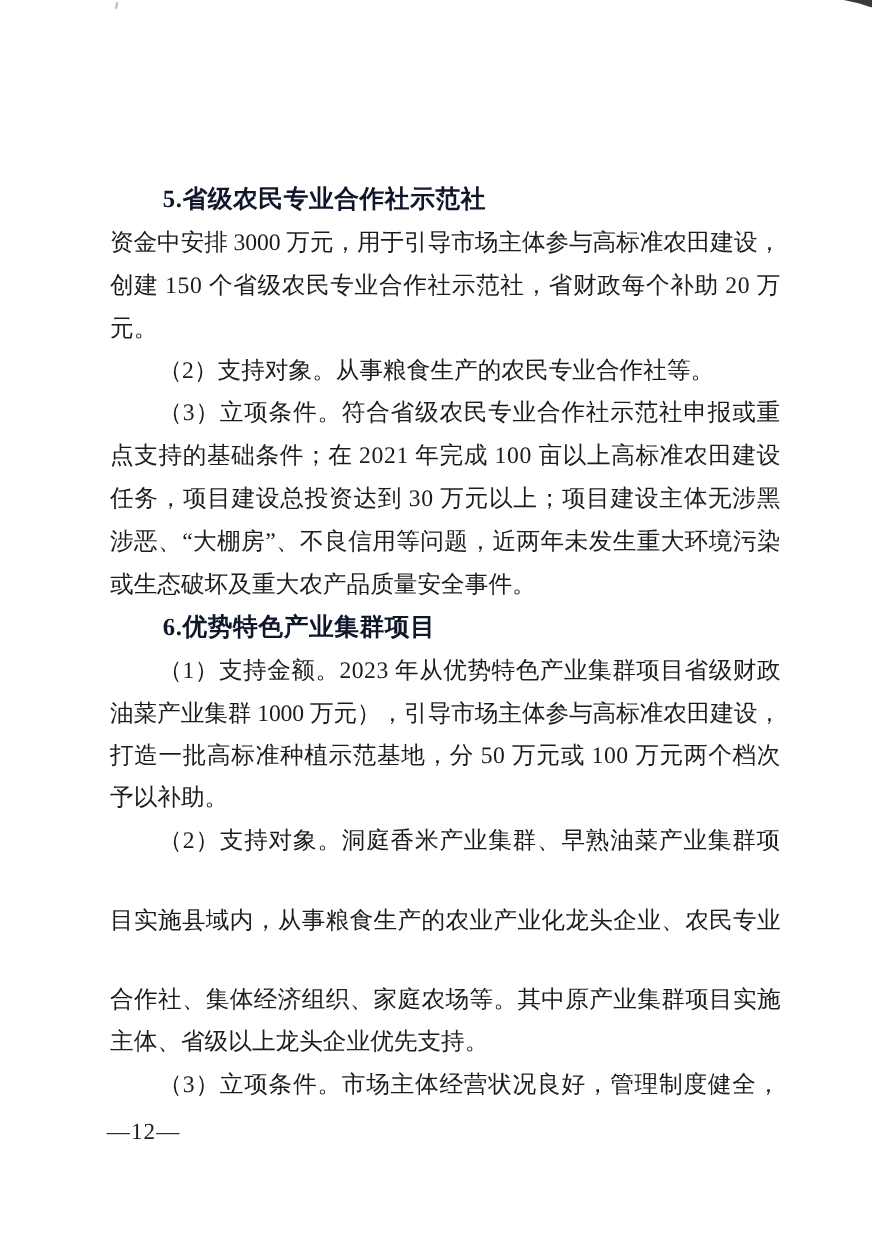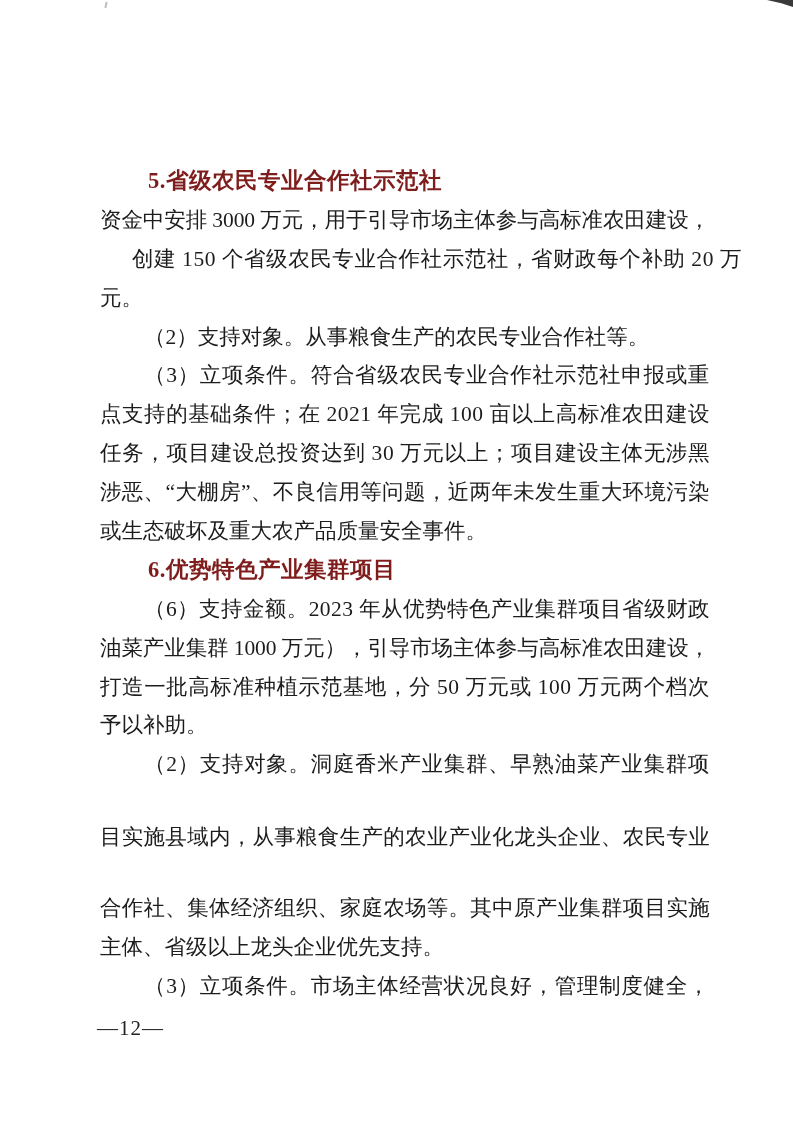--- a/index.html
+++ b/index.html
@@ -20,21 +20,21 @@
     left: 100px;
     top: 162px;
     width: 610px;
   }
   .doc-section { margin: 0; padding: 0; }
   .heading {
     height: 38.9px;
     line-height: 38.9px;
     font-size: 22.5px;
     font-weight: bold;
-    color: #7f1d1d;
+    color: #0f172a;
     padding-left: 48px;
     white-space: nowrap;
     letter-spacing: 0.5px;
   }
   .line {
     height: 38.9px;
     line-height: 38.9px;
     font-size: 21.5px;
     color: #1c1c1c;
     white-space: nowrap;
@@ -76,36 +76,36 @@
 
   <div class="corner-smudge"></div>
   <div class="speck"></div>
 
   <div class="content">
 
     <section class="doc-section">
       <div class="heading">5.省级农民专业合作社示范社</div>
 
       <div class="line j" style="letter-spacing: -0.0859375px;">资金中安排 3000 万元，用于引导市场主体参与高标准农田建设，</div>
-      <div class="line j" style="letter-spacing: 0.568182px; margin-left: 32px;">创建 150 个省级农民专业合作社示范社，省财政每个补助 20 万</div>
+      <div class="line j" style="letter-spacing: 0.568182px;">创建 150 个省级农民专业合作社示范社，省财政每个补助 20 万</div>
       <div class="line">元。</div>
 
       <div class="line first">（2）支持对象。从事粮食生产的农民专业合作社等。</div>
 
       <div class="line j first" style="letter-spacing: 0.682692px;">（3）立项条件。符合省级农民专业合作社示范社申报或重</div>
       <div class="line j" style="letter-spacing: 0.551471px;">点支持的基础条件；在 2021 年完成 100 亩以上高标准农田建设</div>
       <div class="line j" style="letter-spacing: 0.625px;">任务，项目建设总投资达到 30 万元以上；项目建设主体无涉黑</div>
       <div class="line j" style="letter-spacing: 0.358836px;">涉恶、“大棚房”、不良信用等问题，近两年未发生重大环境污染</div>
       <div class="line">或生态破坏及重大农产品质量安全事件。</div>
     </section>
 
     <section class="doc-section">
       <div class="heading">6.优势特色产业集群项目</div>
 
-      <div class="line j first" style="letter-spacing: 0.426724px;">（6）支持金额。2023 年从优势特色产业集群项目省级财政</div>
+      <div class="line j first" style="letter-spacing: 0.426724px;">（1）支持金额。2023 年从优势特色产业集群项目省级财政</div>
       <div class="line j" style="letter-spacing: -0.0859375px;">油菜产业集群 1000 万元），引导市场主体参与高标准农田建设，</div>
       <div class="line j" style="letter-spacing: 0.568182px;">打造一批高标准种植示范基地，分 50 万元或 100 万元两个档次</div>
       <div class="line">予以补助。</div>
 
       <div class="line j first" style="letter-spacing: 0.682692px;">（2）支持对象。洞庭香米产业集群、早熟油菜产业集群项</div>
       <div class="line j" style="letter-spacing: 0.285714px; margin-top: 34px;">目实施县域内，从事粮食生产的农业产业化龙头企业、农民专业</div>
       <div class="line j" style="letter-spacing: 0.285714px; margin-top: 32px;">合作社、集体经济组织、家庭农场等。其中原产业集群项目实施</div>
       <div class="line">主体、省级以上龙头企业优先支持。</div>
 
       <div class="line j first" style="letter-spacing: 0.682692px;">（3）立项条件。市场主体经营状况良好，管理制度健全，</div>

